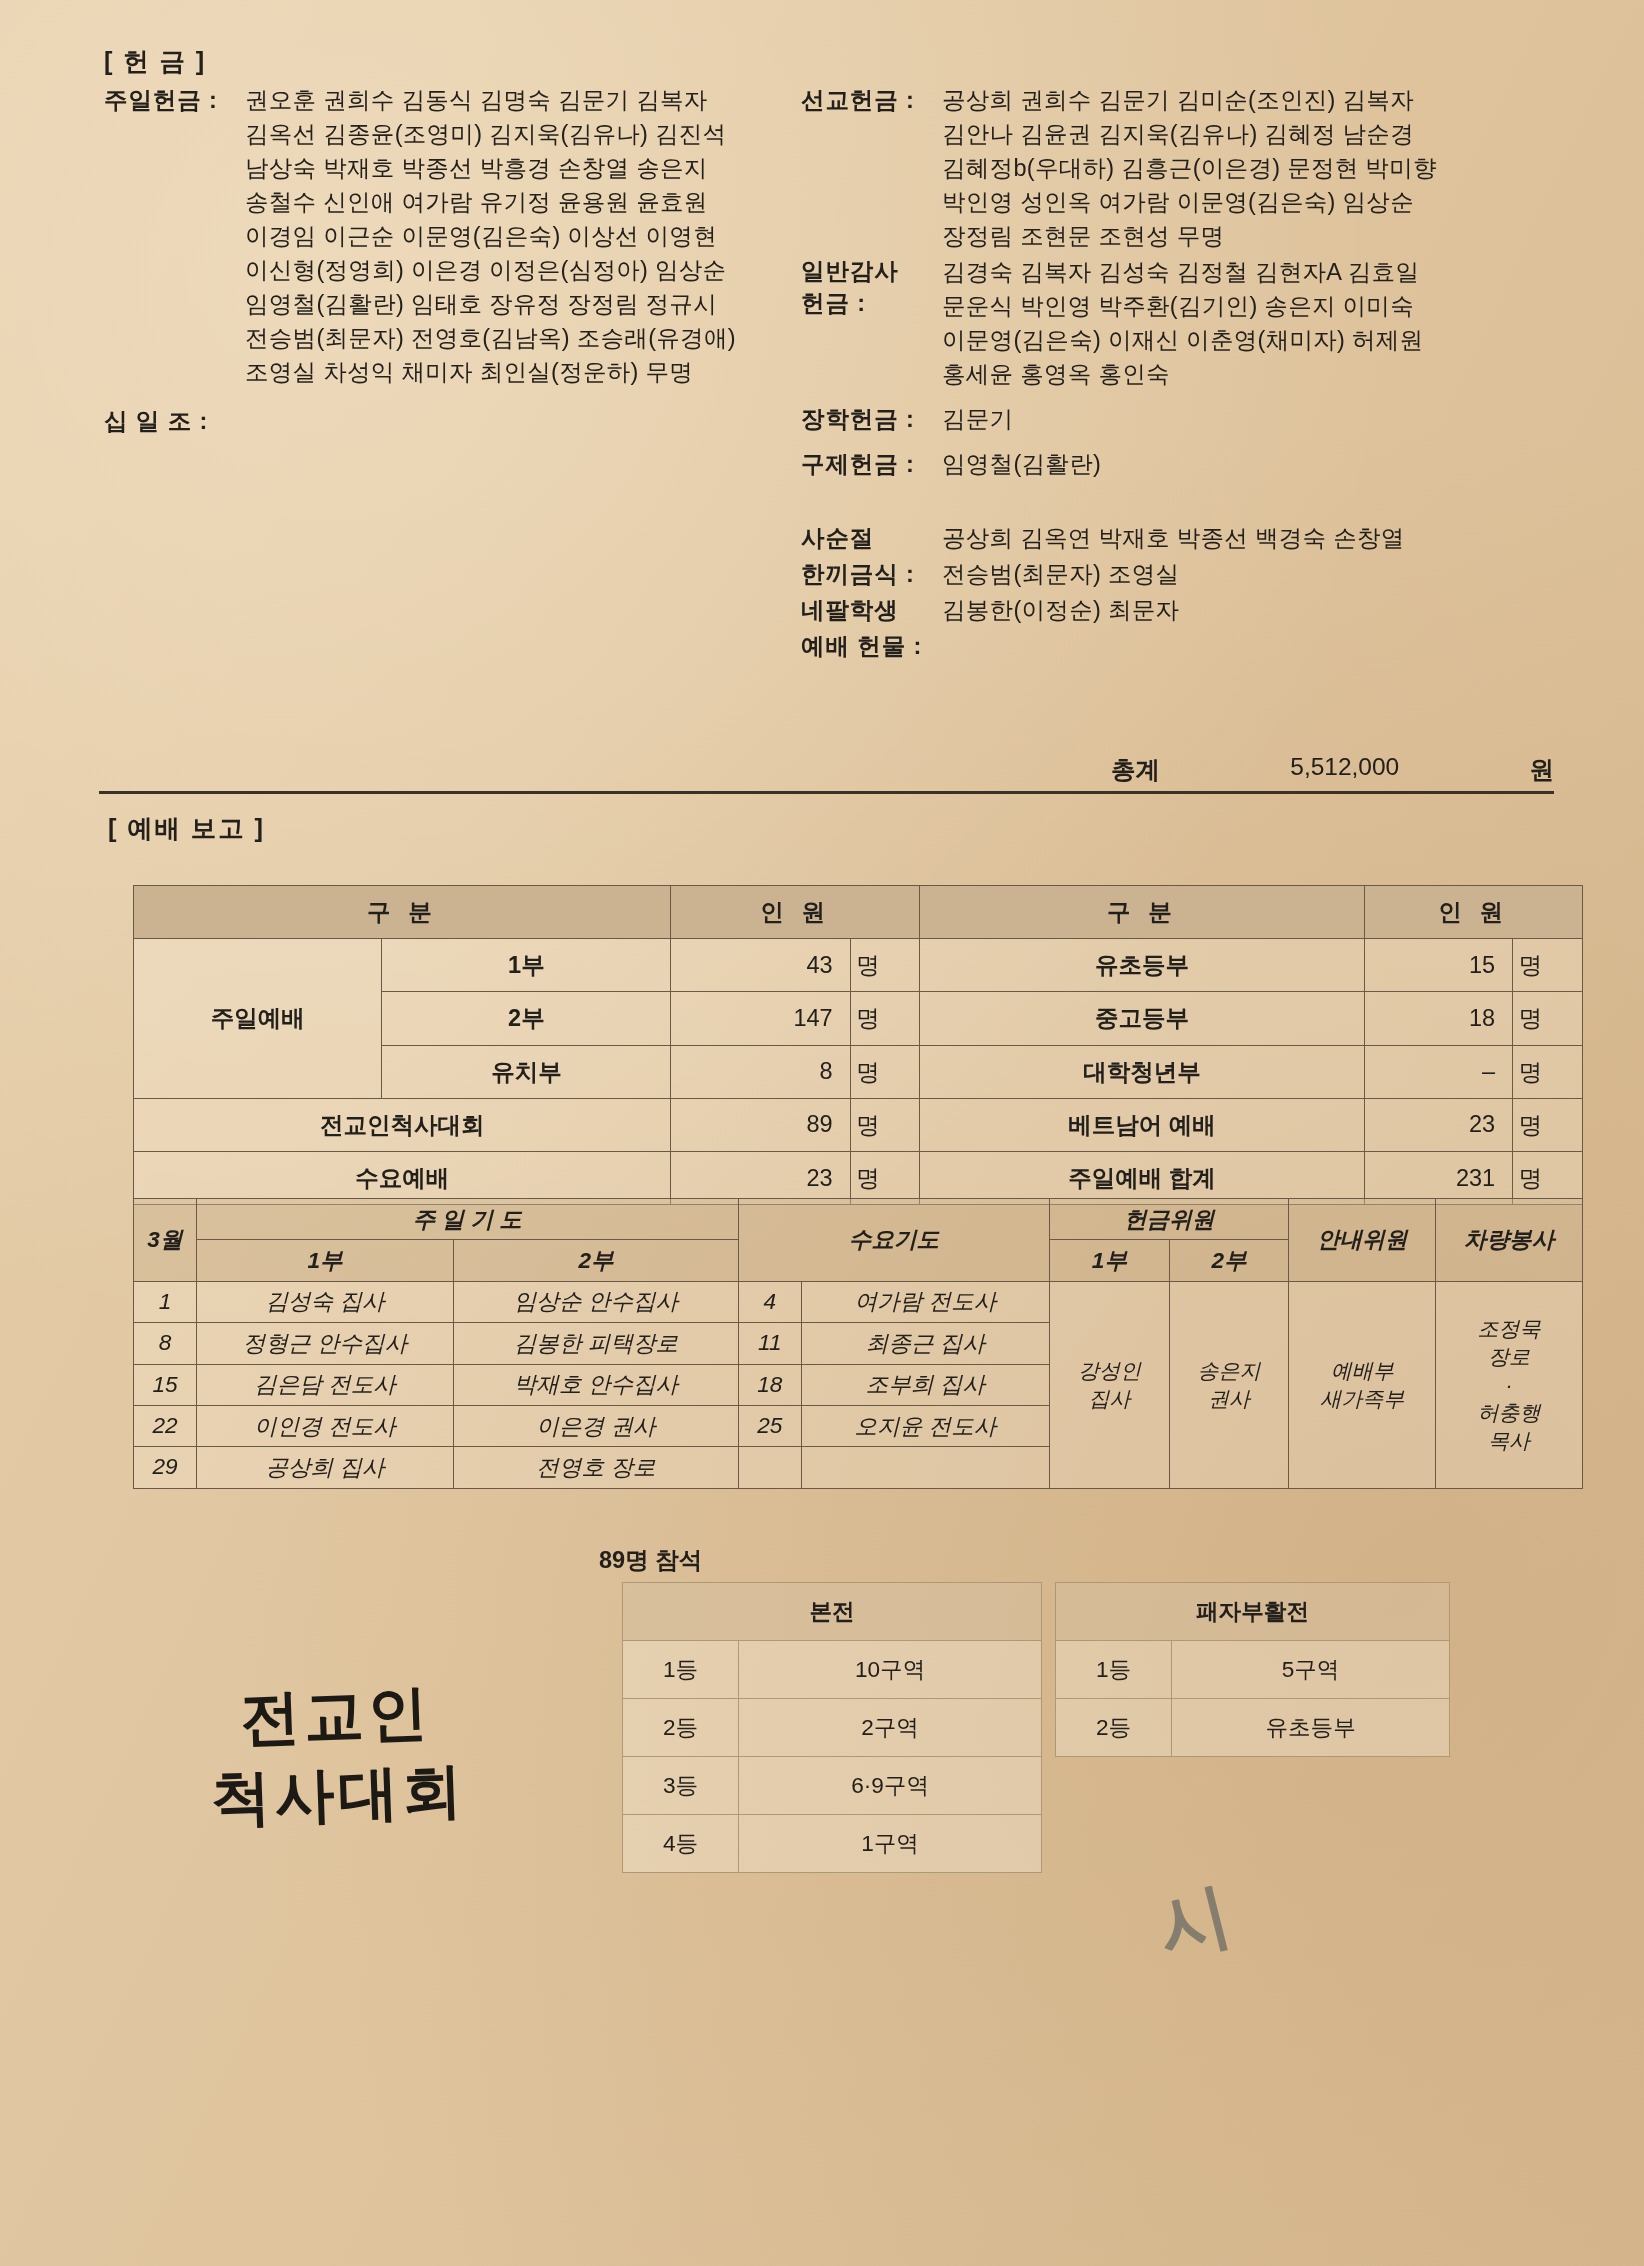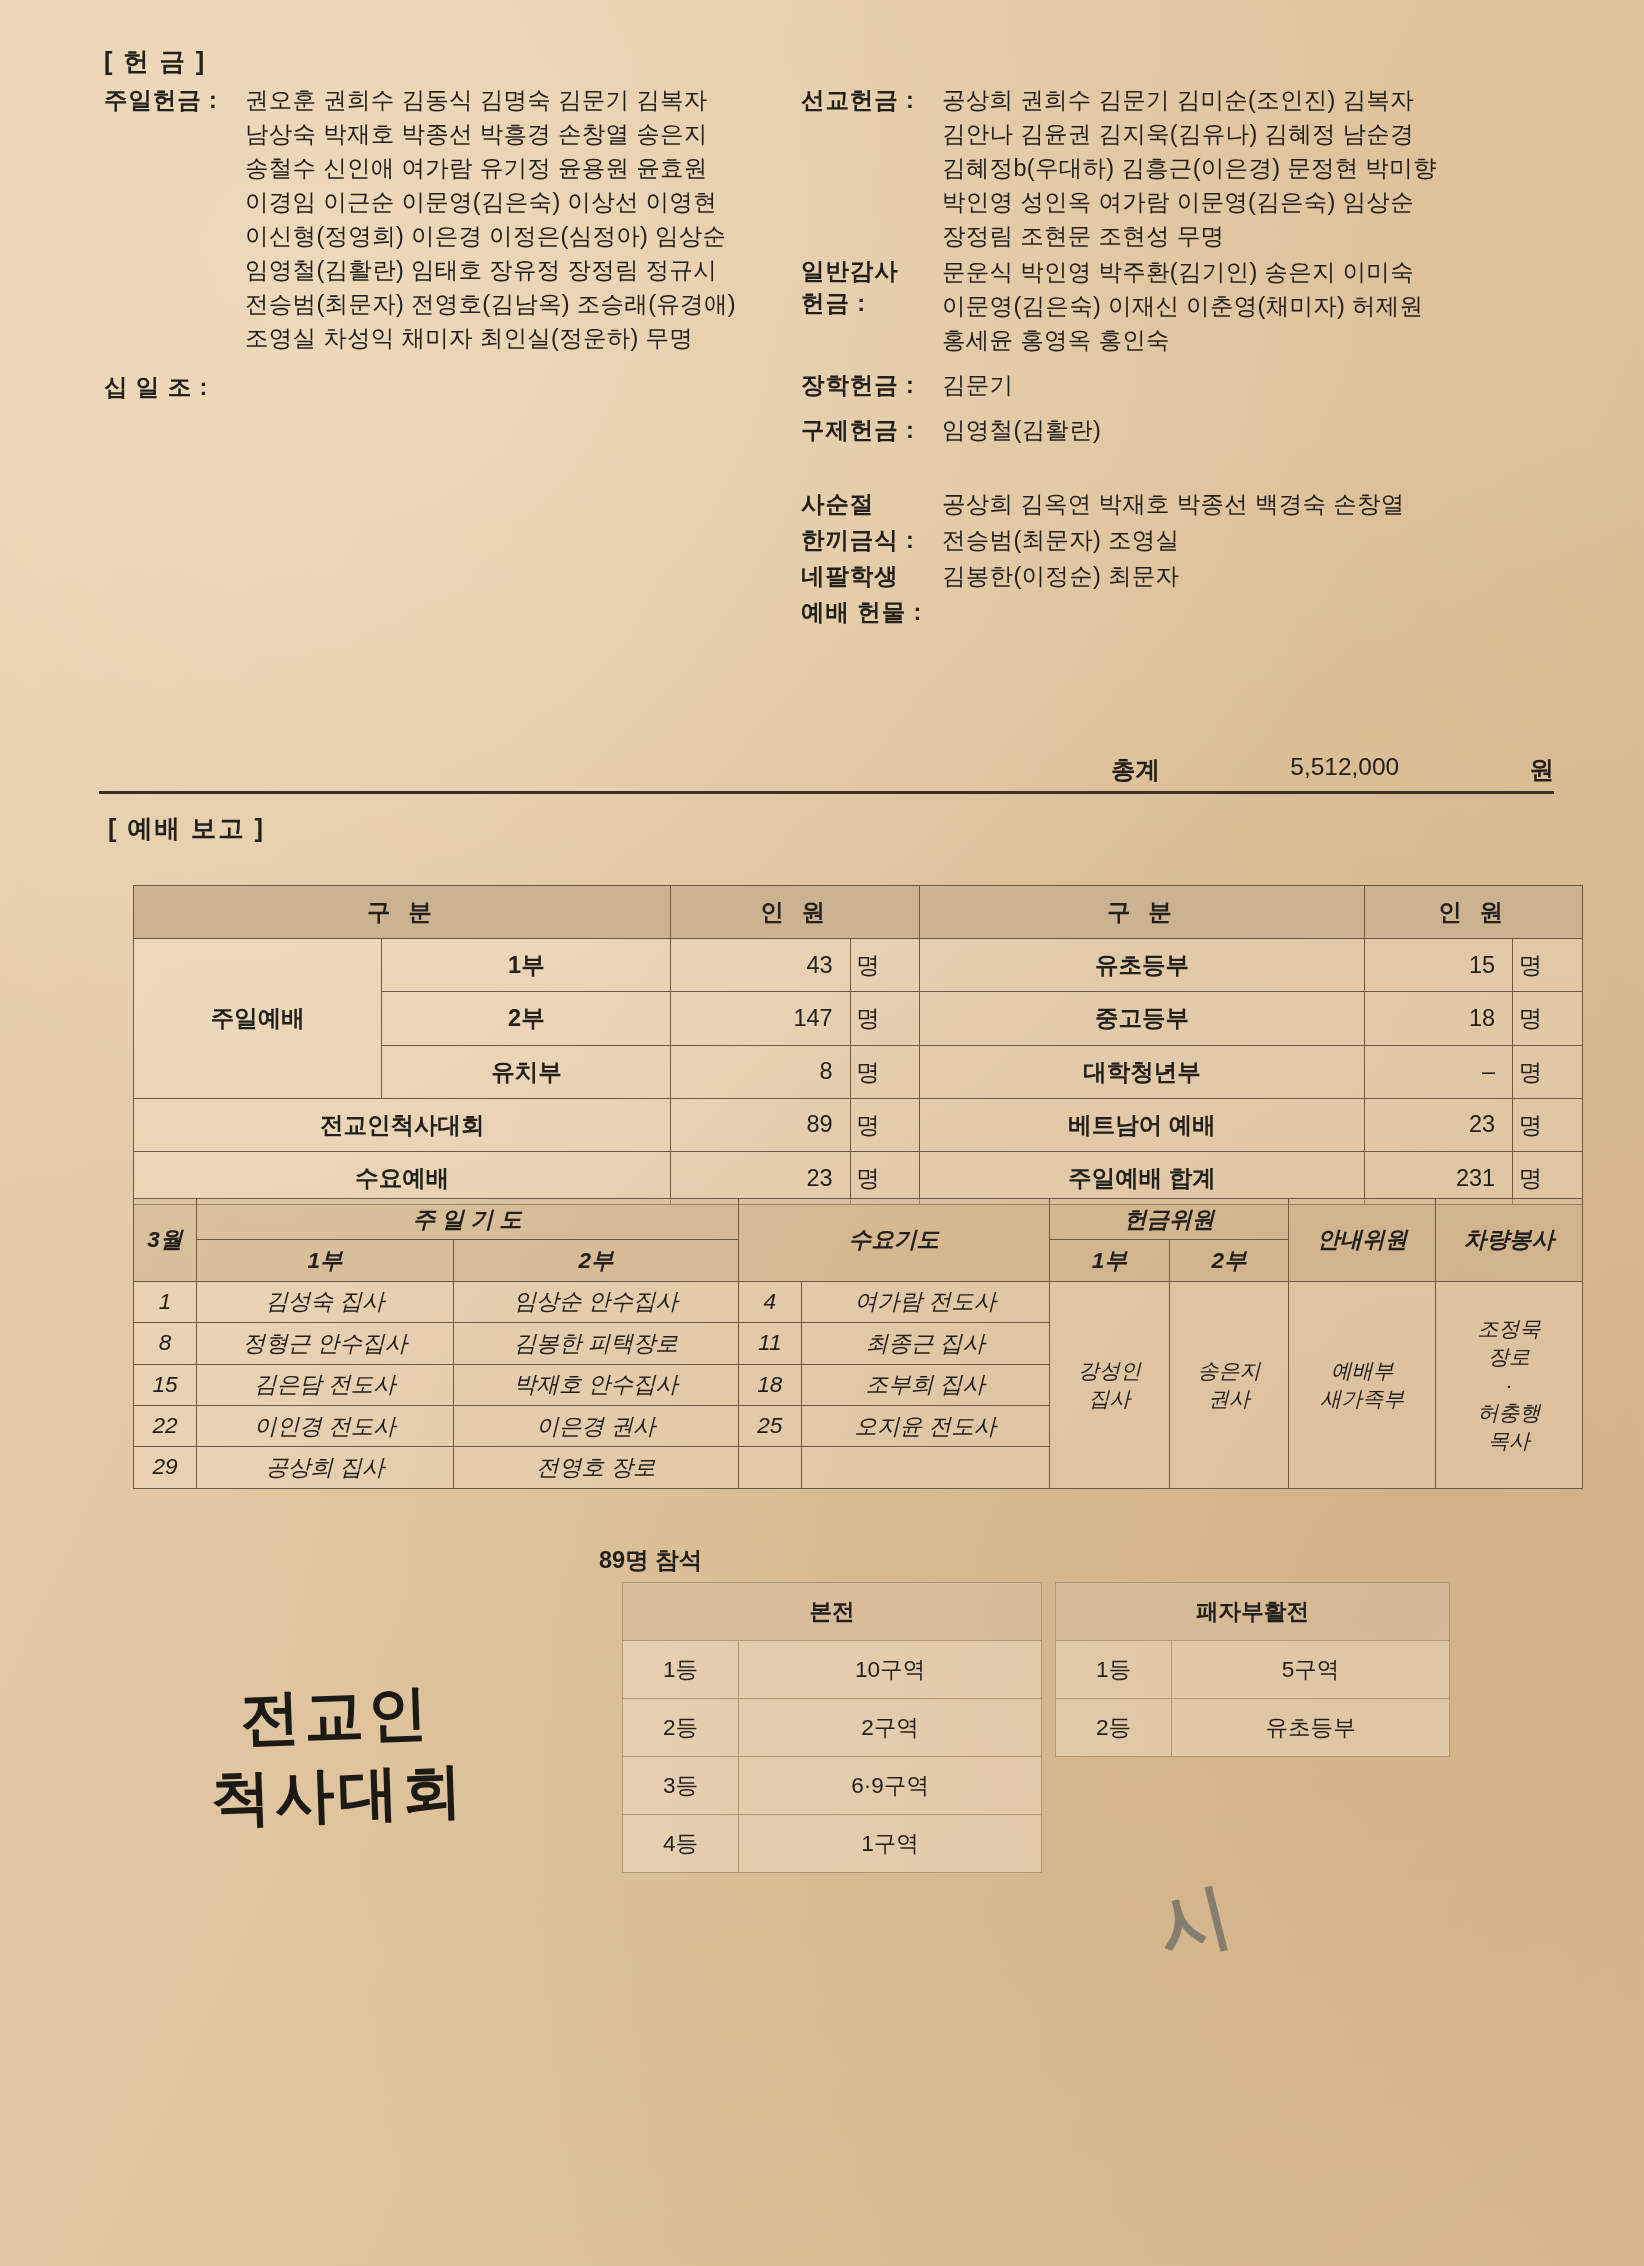--- a/index.html
+++ b/index.html
@@ -123,20 +123,21 @@
 
   <div class="offering">
     <div class="sec-title">[ 헌 금 ]</div>
     <div class="off-cols">
       <div class="col-left">
 
         <div class="row">
           <div class="lbl">주일헌금 :</div>
           <div class="names">
             <div class="ln">권오훈  권희수  김동식  김명숙  김문기  김복자</div>
+            <div class="ln">김옥선  김종윤(조영미)  김지욱(김유나)  김진석</div>
             <div class="ln">남상숙  박재호  박종선  박흥경  손창열  송은지</div>
             <div class="ln">송철수  신인애  여가람  유기정  윤용원  윤효원</div>
             <div class="ln">이경임  이근순  이문영(김은숙)  이상선  이영현</div>
             <div class="ln">이신형(정영희)  이은경  이정은(심정아)  임상순</div>
             <div class="ln">임영철(김활란)  임태호  장유정  장정림  정규시</div>
             <div class="ln">전승범(최문자)  전영호(김남옥)  조승래(유경애)</div>
             <div class="ln">조영실  차성익  채미자  최인실(정운하)  무명</div>
           </div>
         </div>
         <div class="gap"></div>
@@ -156,20 +157,21 @@
             <div class="ln">김혜정b(우대하)  김흥근(이은경)  문정현  박미향</div>
             <div class="ln">박인영  성인옥  여가람  이문영(김은숙)  임상순</div>
             <div class="ln">장정림  조현문  조현성  무명</div>
           </div>
         </div>
 
         <div class="row">
           <div class="lbl two-line" style="white-space:pre-line">일반감사
 헌금 :</div>
           <div class="names">
+            <div class="ln">김경숙  김복자  김성숙  김정철  김현자A  김효일</div>
             <div class="ln">문운식  박인영  박주환(김기인)  송은지  이미숙</div>
             <div class="ln">이문영(김은숙)  이재신  이춘영(채미자)  허제원</div>
             <div class="ln">홍세윤  홍영옥  홍인숙</div>
           </div>
         </div>
         <div style="height:9.4px"></div>
 
         <div class="row">
           <div class="lbl">장학헌금 :</div>
           <div class="names">

